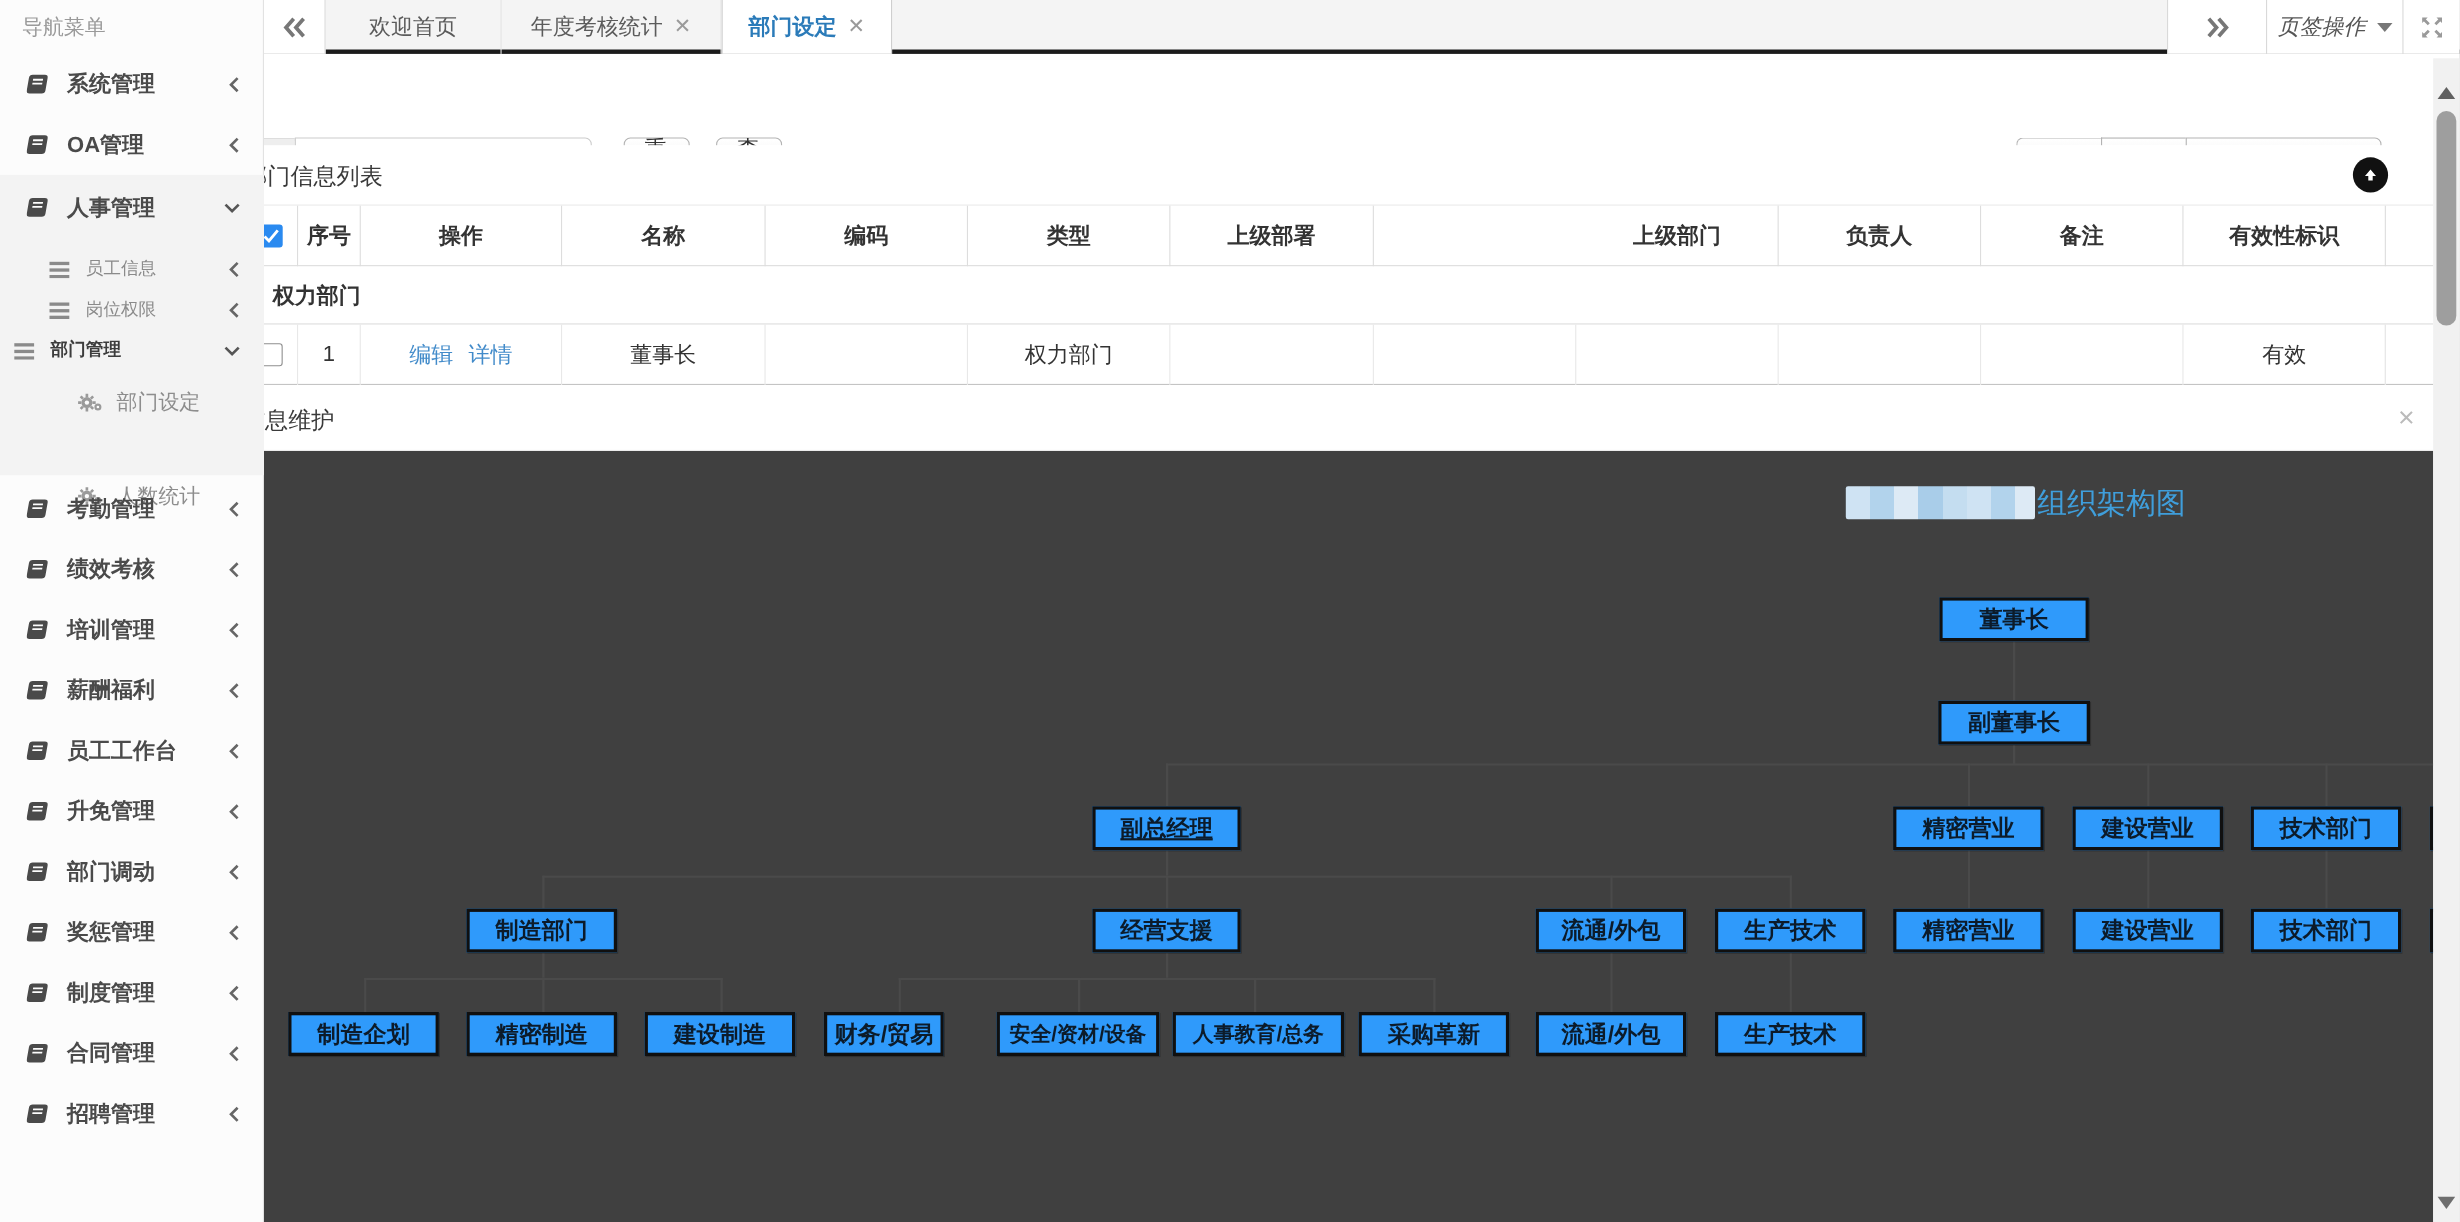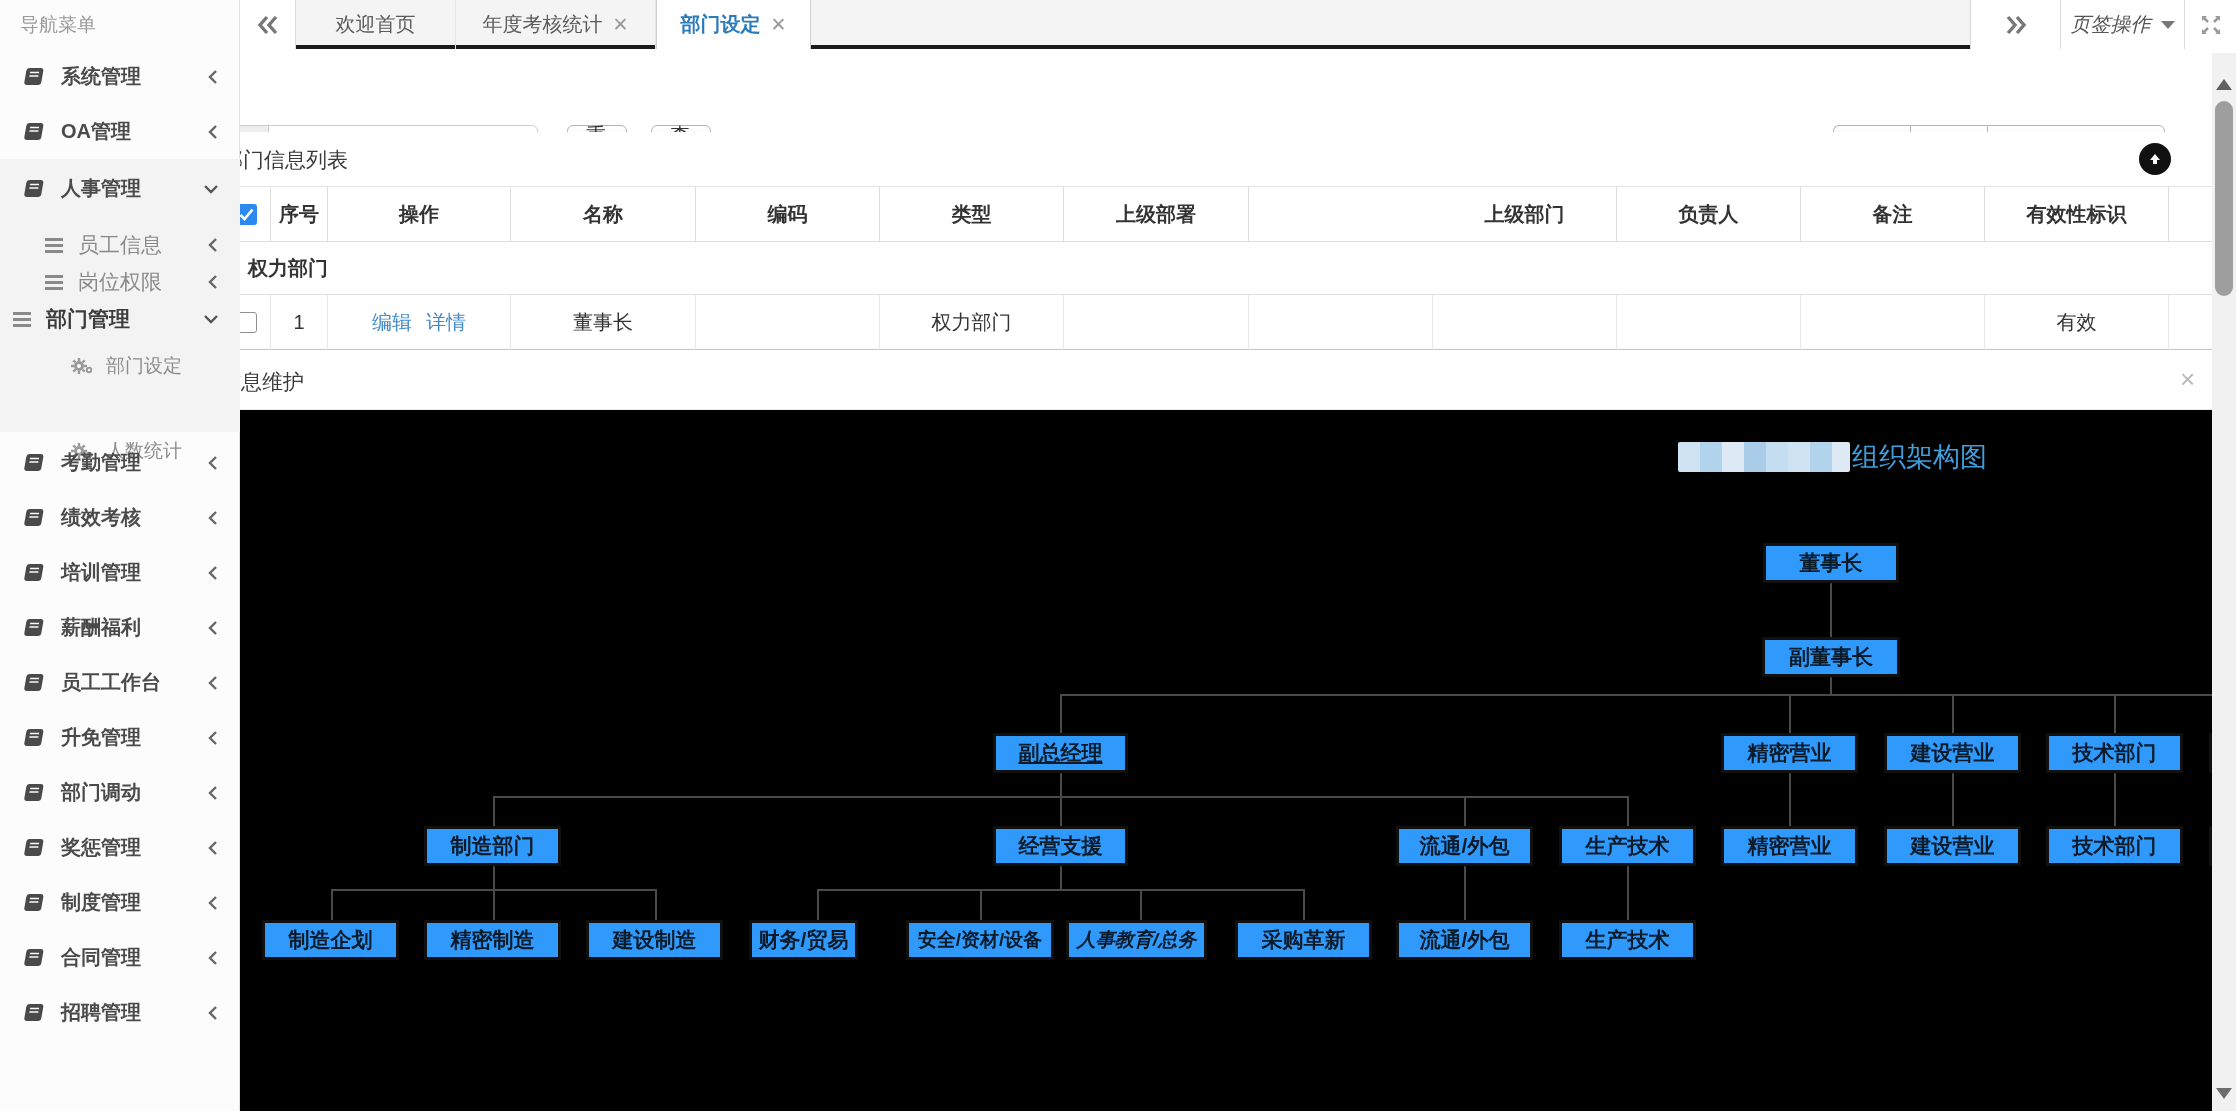--- a/index.html
+++ b/index.html
@@ -9,21 +9,21 @@
 
   
   .sidebar{position:absolute;left:0;top:0;width:240px;height:1111px;background:#fcfcfc;border-right:1px solid #e2e2e2;z-index:30;}
   .sidebar .expanded-bg{position:absolute;left:0;top:159px;width:240px;height:273px;background:#f3f3f3;}
   .nav-title{position:absolute;left:20px;top:12px;font-size:19px;color:#9a9a9a;}
   .nav-item{position:absolute;left:0;width:240px;display:flex;align-items:center;color:#555;cursor:pointer;}
   .nav-item .lbl{flex:0 0 auto;}
   .nav-item .chev{position:absolute;right:20px;display:flex;align-items:center;}
   .nav-item.lvl1{height:55px;font-size:20px;font-weight:700;color:#4a4a4a;padding-left:24px;}
   .nav-item.lvl1 .ic{margin-right:16px;display:flex;}
-  .nav-item.lvl2{height:37px;font-size:21px;color:#8a8a8a;padding-left:44px;}
+  .nav-item.lvl2{height:37px;font-size:16px;color:#8a8a8a;padding-left:44px;}
   .nav-item.lvl2 .ic{margin-right:14px;display:flex;}
   .nav-item.lvl2.active{color:#3c3c3c;font-weight:700;padding-left:12px;}
   .nav-item.lvl3{height:37px;font-size:19px;color:#8d8d8d;padding-left:70px;}
   .nav-item.lvl3 .ic{margin-right:12px;display:flex;}
 
   
   .tabbar{position:absolute;left:240px;top:0;width:1996px;height:49px;background:#f4f4f4;border-bottom:4px solid #1b1b1b;z-index:5;}
   .tab-scroll-btn{position:absolute;top:0;height:49px;width:56px;background:#fff;display:flex;align-items:center;justify-content:center;border-right:1px solid #d9d9d9;cursor:pointer;}
   .tab{position:absolute;top:0;height:49px;display:flex;align-items:center;justify-content:center;font-size:20px;color:#5b5b5b;gap:10px;cursor:pointer;border-right:1px solid #e3e3e3;}
   .tab.active{background:#fff;color:#2b7bb9;font-weight:700;border-left:1px solid #cfcfcf;border-right:1px solid #cfcfcf;}
@@ -60,21 +60,21 @@
   .link{color:#428bca;text-decoration:none;cursor:pointer;}
   .checkbox{width:21px;height:21px;border-radius:3px;display:inline-block;}
   .checkbox.checked{background:#2a8af0;display:flex;align-items:center;justify-content:center;}
   .checkbox.unchecked{background:#fff;border:1px solid #8f8f8f;}
 
   .detail-title-row{position:absolute;left:0;top:352px;width:2212px;height:58px;background:#fff;border-bottom:1px solid #ececec;}
   .detail-title-row .panel-title-text{left:178px;top:16px;}
   .close-panel{position:absolute;left:2180px;top:14px;font-size:26px;color:#bbb;cursor:pointer;line-height:1;}
 
   
-  .orgchart{position:absolute;left:0;top:410px;width:2212px;height:701px;background:#000000;overflow:hidden;padding-left:42px;}
+  .orgchart{position:absolute;left:0;top:410px;width:2212px;height:701px;background:#404040;overflow:hidden;padding-left:42px;}
   .org-title{position:absolute;left:1678px;top:30px;height:34px;display:flex;align-items:center;}
   .blur-block{width:172px;height:30px;border-radius:2px;
     background:repeating-linear-gradient(90deg,#cfe3f3 0 22px,#b2d3ec 22px 44px,#ddeaf5 44px 66px,#a9cde9 66px 88px,#c4ddf0 88px 110px);}
   .org-title-text{font-size:27px;color:#3f9edb;margin-left:2px;white-space:nowrap;}
   .org-line{position:absolute;background:#4a4a4a;}
   .org-node{position:absolute;height:40px;background:#2f9afb;border:3px solid #101010;box-shadow:1px 1px 0 rgba(0,0,0,.25);display:flex;align-items:center;justify-content:center;font-size:21px;font-weight:600;color:#0c1b2a;white-space:nowrap;cursor:pointer;}
   .org-node.small{font-size:19px;}
 
   
   .vscroll{position:absolute;right:0;top:53px;width:24px;height:1058px;background:#f1f1f1;z-index:20;}
@@ -255,21 +255,21 @@
         <div class="org-node" style="left: 1559px; top: 416px; width: 137px;">生产技术</div>
         <div class="org-node" style="left: 1721px; top: 416px; width: 137px;">精密营业</div>
         <div class="org-node" style="left: 1884px; top: 416px; width: 137px;">建设营业</div>
         <div class="org-node" style="left: 2046px; top: 416px; width: 137px;">技术部门</div>
         <div class="org-node" style="left: 2209px; top: 416px; width: 60px;"></div>
         <div class="org-node" style="left: 262px; top: 510px; width: 137px;">制造企划</div>
         <div class="org-node" style="left: 424px; top: 510px; width: 137px;">精密制造</div>
         <div class="org-node" style="left: 586px; top: 510px; width: 137px;">建设制造</div>
         <div class="org-node" style="left: 749px; top: 510px; width: 109px;">财务/贸易</div>
         <div class="org-node small" style="left: 906px; top: 510px; width: 148px;">安全/资材/设备</div>
-        <div class="org-node small" style="left: 1066px; top: 510px; width: 141px; font-style: italic;">人事教育/总务</div>
+        <div class="org-node small" style="left: 1066px; top: 510px; width: 156px;">人事教育/总务</div>
         <div class="org-node" style="left: 1235px; top: 510px; width: 137px;">采购革新</div>
         <div class="org-node" style="left: 1396px; top: 510px; width: 137px;">流通/外包</div>
         <div class="org-node" style="left: 1559px; top: 510px; width: 137px;">生产技术</div>
       </div>
   </div>
 
   <aside class="sidebar">
     <div class="expanded-bg"></div>
     <div class="nav-title">导航菜单</div>
     <div id="nav-items">

